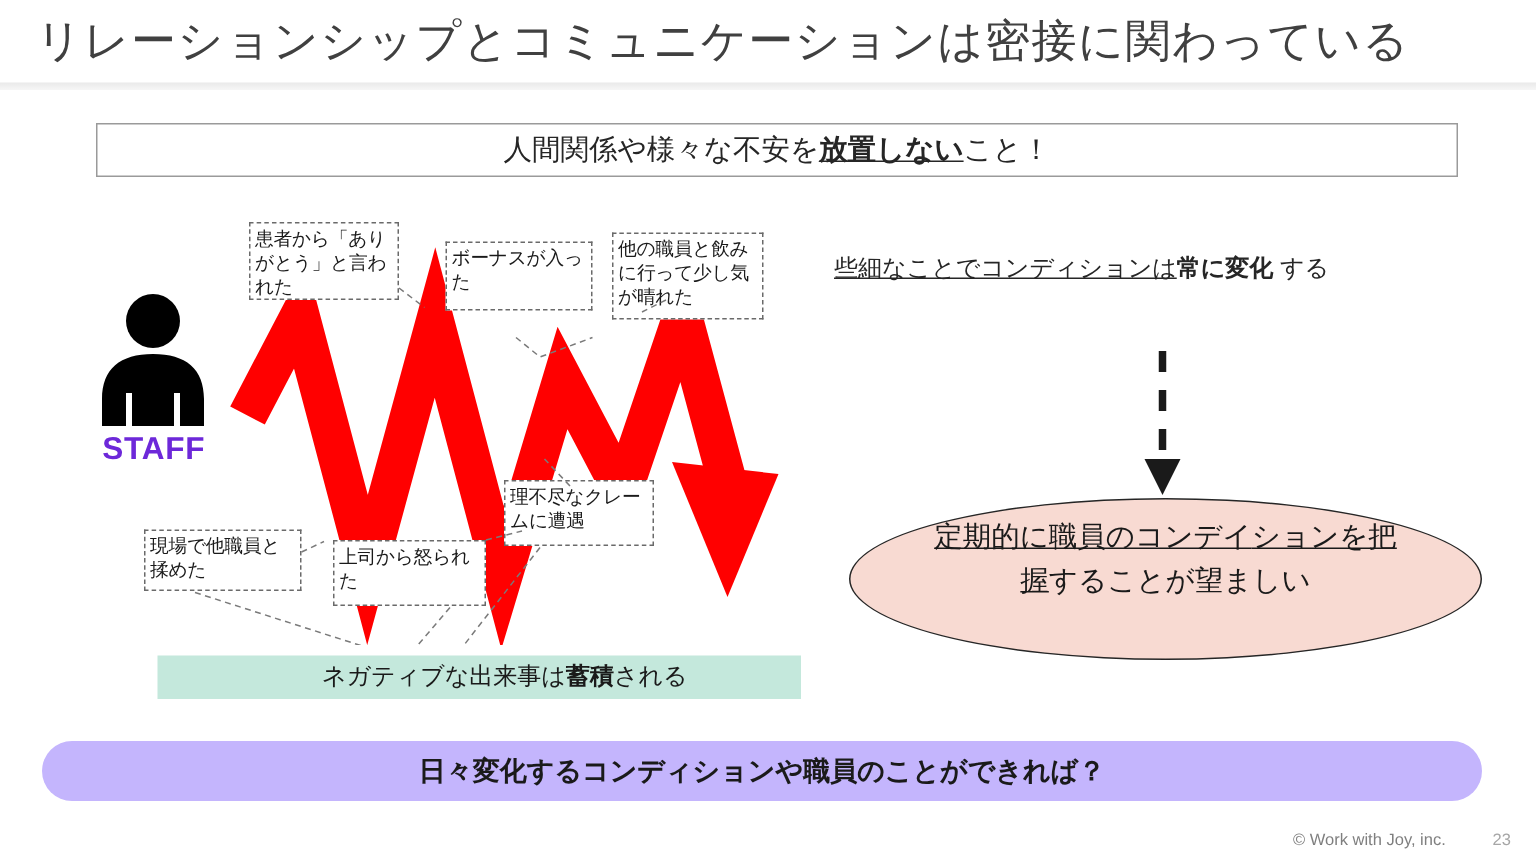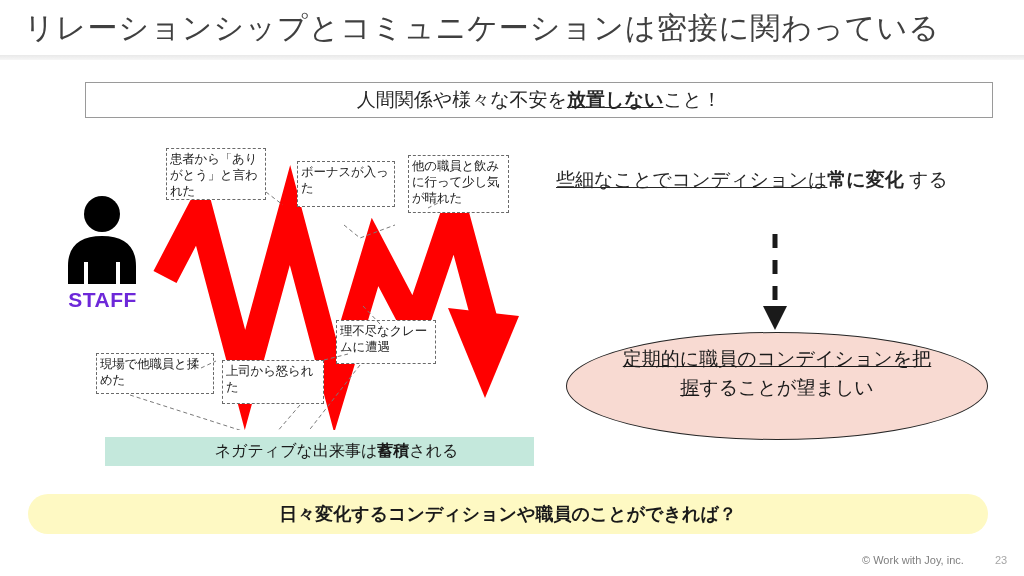--- a/index.html
+++ b/index.html
@@ -49,21 +49,20 @@
     width: 908px;
     height: 36px;
     border: 1px solid #9a9a9a;
     box-sizing: border-box;
     display: flex;
     align-items: center;
     justify-content: center;
     font-size: 19px;
     color: #262626;
     background: #ffffff;
-    margin-left: 21px;
   }
   .u-bold-underline {
     font-weight: bold;
     text-decoration: underline;
   }
 
   
   .staff-figure {
     position: absolute;
     left: 60px;
@@ -100,31 +99,31 @@
     background: #ffffff;
     color: #1a1a1a;
     font-size: 12.5px;
     line-height: 16px;
     padding: 2px 3px;
     letter-spacing: -0.2px;
   }
   .callout.c1 { left: 166px; top: 148px; width: 100px; height: 52px; }
   .callout.c2 { left: 297px; top: 161px; width: 98px; height: 46px; }
   .callout.c3 { left: 408px; top: 155px; width: 101px; height: 58px; }
-  .callout.c4 { left: 96px;  top: 353px; width: 118px; height: 41px; }
+  .callout.c4 { left: 96px;  top: 353px; width: 105px; height: 41px; }
   .callout.c5 { left: 222px; top: 360px; width: 102px; height: 44px; }
   .callout.c6 { left: 336px; top: 320px; width: 100px; height: 44px; }
 
   
   .right-text {
     position: absolute;
     left: 556px;
     top: 168px;
     width: 430px;
-    font-size: 19px;
+    font-size: 16px;
     line-height: 24px;
     color: #262626;
   }
   .right-text .strong { font-weight: bold; }
   .right-text .under { text-decoration: underline; }
 
   
   .down-arrow {
     position: absolute;
     left: 755px;
@@ -178,21 +177,21 @@
   }
   .mint-bar .strong { font-weight: bold; }
 
   
   .peach-banner {
     position: absolute;
     left: 28px;
     top: 494px;
     width: 960px;
     height: 40px;
-    background: #fef9c3;
+    background: #c4b5fd;
     border-radius: 20px;
     display: flex;
     align-items: center;
     justify-content: center;
     font-size: 18px;
     color: #1a1a1a;
     font-weight: bold;
   }
   .peach-banner .under { text-decoration: underline; }
 

